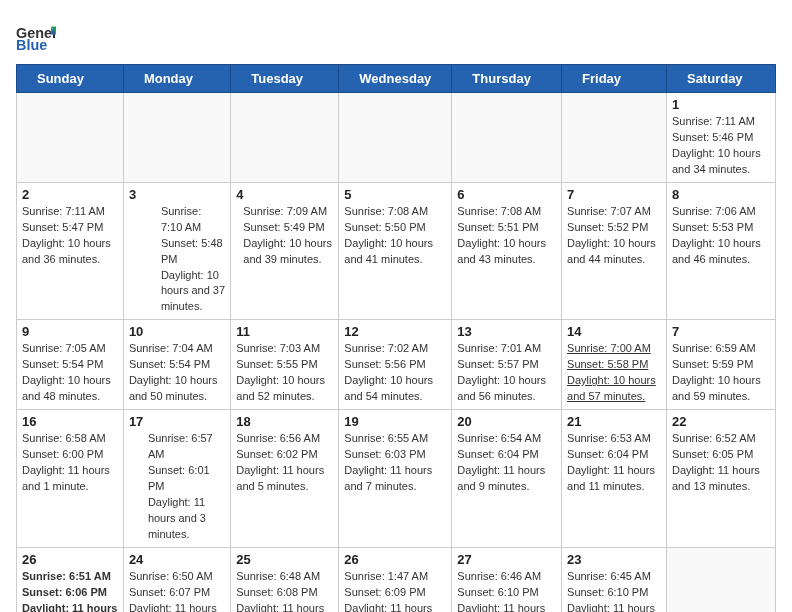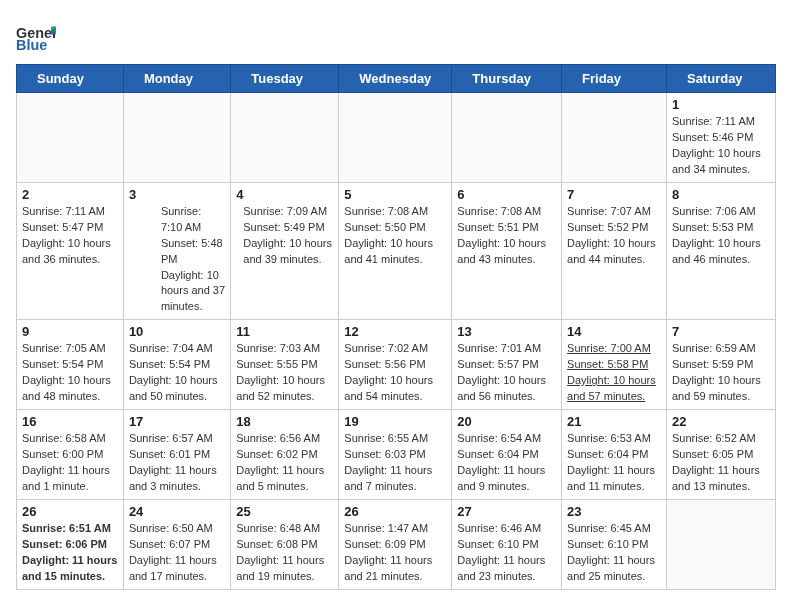--- a/index.html
+++ b/index.html
@@ -221,21 +221,21 @@
       </tr>
       <tr>
         <td>
           <span class="day-number">16</span>
           <div class="day-info" style="white-space: pre-line;">Sunrise: 6:58 AM
 Sunset: 6:00 PM
 Daylight: 11 hours and 1 minute.</div>
         </td>
         <td>
           <span class="day-number">17</span>
-          <div class="day-info" style="white-space: pre-line;">Sunrise: 6:57 AM
+          <div class="day-info" style="white-space: pre-line; margin-left: 19px;">Sunrise: 6:57 AM
 Sunset: 6:01 PM
 Daylight: 11 hours and 3 minutes.</div>
         </td>
         <td>
           <span class="day-number">18</span>
           <div class="day-info" style="white-space: pre-line;">Sunrise: 6:56 AM
 Sunset: 6:02 PM
 Daylight: 11 hours and 5 minutes.</div>
         </td>
         <td>

